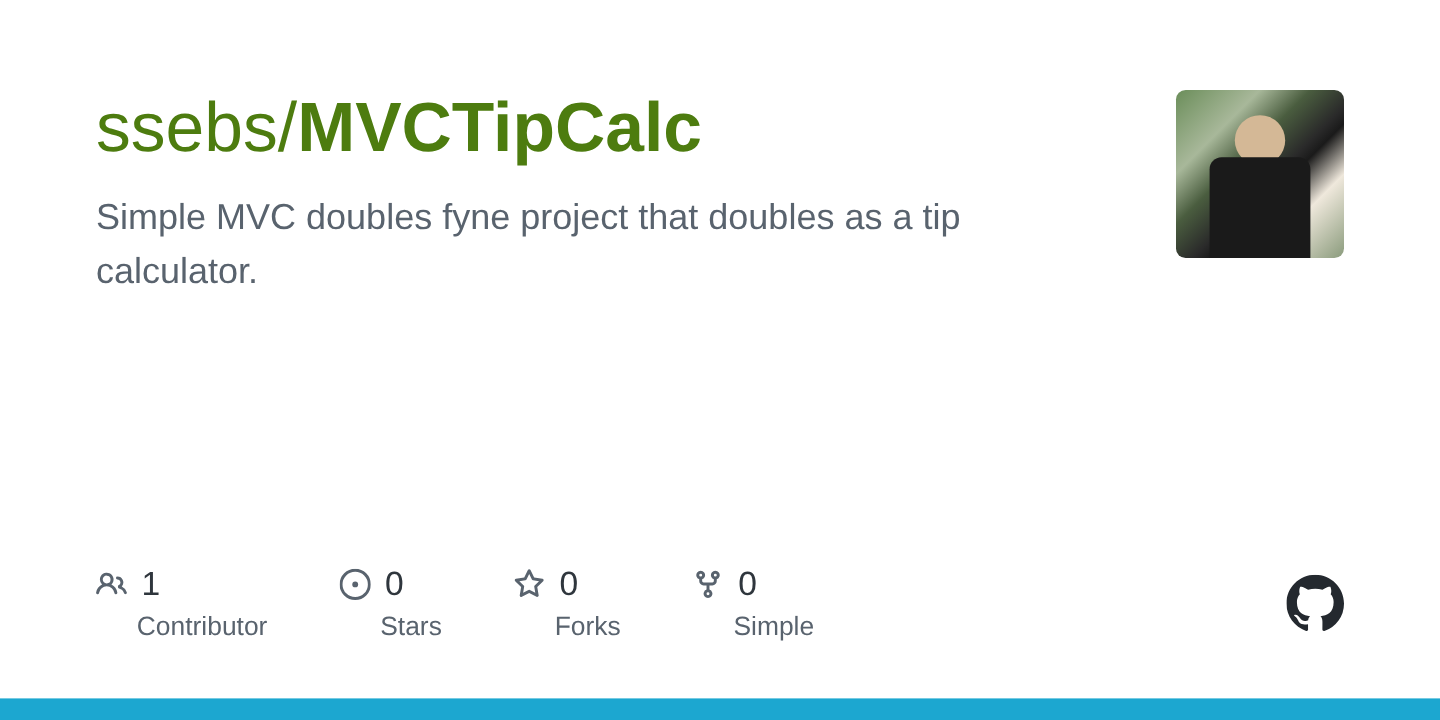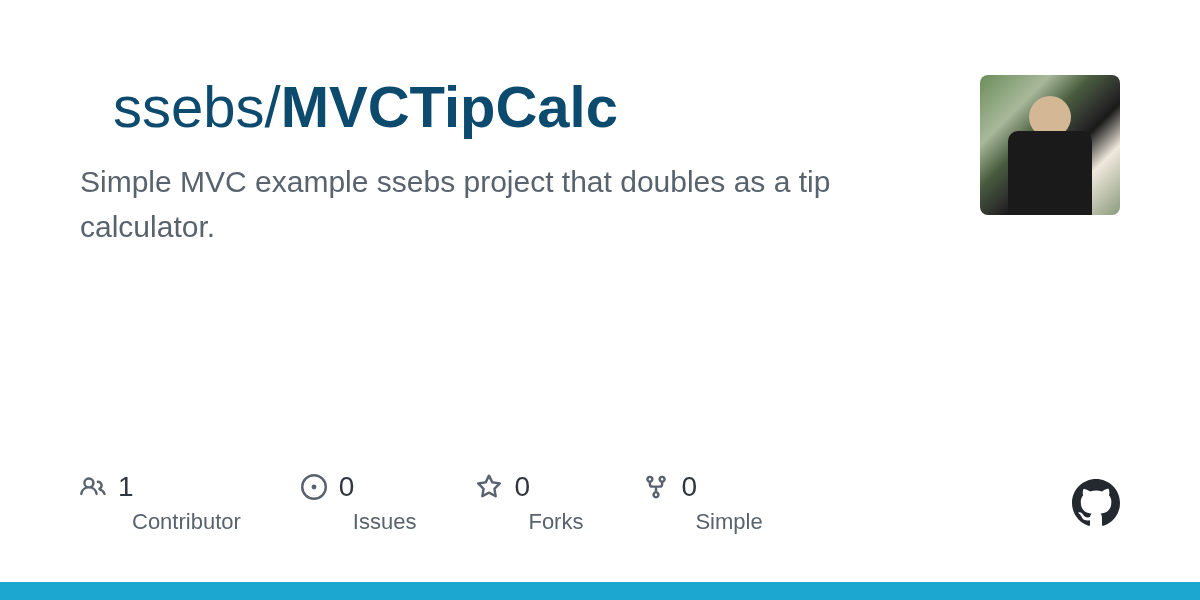--- a/index.html
+++ b/index.html
@@ -25,24 +25,23 @@
       justify-content: space-between;
       align-items: flex-start;
     }
     .title-block {
       flex: 1;
       padding-right: 40px;
     }
     .repo-title {
       font-size: 58px;
       line-height: 1.1;
-      color: #0c4a6e;
+      color: #4d7c0f;
       font-weight: 400;
       margin-bottom: 20px;
-      margin-left: 33px;
     }
     .repo-title .owner {
       font-weight: 400;
     }
     .repo-title .sep {
       font-weight: 400;
     }
     .repo-title .name {
       font-weight: 700;
     }
@@ -117,21 +116,21 @@
       fill: #59636e;
     }
     .stat-count {
       font-size: 28px;
       color: #2f363d;
       font-weight: 400;
     }
     .stat-label {
       font-size: 22px;
       color: #59636e;
-      margin-left: 52px;
+      margin-left: 34px;
     }
     .github-logo {
       width: 48px;
       height: 48px;
     }
     .github-logo svg {
       width: 48px;
       height: 48px;
       fill: #24292f;
     }
@@ -146,21 +145,21 @@
   </style>
 </head>
 <body>
 
 <div class="container">
   <div class="header-row">
     <div class="title-block">
       <h1 class="repo-title">
         <span class="owner">ssebs</span><span class="sep">/</span><span class="name">MVCTipCalc</span>
       </h1>
-      <p class="description">Simple MVC example ssebs project that doubles as a tip calculator.</p>
+      <p class="description">Simple MVC doubles fyne project that doubles as a tip calculator.</p>
     </div>
     <div class="avatar"></div>
   </div>
 
   <div class="stats-row">
     <div class="stats-group">
       <div class="stat">
         <div class="stat-top">
           <span class="stat-icon">
             <svg viewBox="0 0 16 16">
@@ -175,21 +174,21 @@
       <div class="stat">
         <div class="stat-top">
           <span class="stat-icon">
             <svg viewBox="0 0 16 16">
                 <path d="M8 9.5a1.5 1.5 0 1 0 0-3 1.5 1.5 0 0 0 0 3Z"></path>
                 <path d="M8 0a8 8 0 1 1 0 16A8 8 0 0 1 8 0ZM1.5 8a6.5 6.5 0 1 0 13 0 6.5 6.5 0 0 0-13 0Z"></path>
               </svg>
           </span>
           <span class="stat-count">0</span>
         </div>
-        <span class="stat-label">Issues</span>
+        <span class="stat-label">Stars</span>
       </div>
 
       <div class="stat">
         <div class="stat-top">
           <span class="stat-icon">
             <svg viewBox="0 0 16 16">
                 <path d="M8 .25a.75.75 0 0 1 .673.418l1.882 3.815 4.21.612a.75.75 0 0 1 .416 1.279l-3.046 2.97.719 4.192a.751.751 0 0 1-1.088.791L8 12.347l-3.766 1.98a.75.75 0 0 1-1.088-.79l.72-4.194L.818 6.374a.75.75 0 0 1 .416-1.28l4.21-.611L7.327.668A.75.75 0 0 1 8 .25Zm0 2.445L6.615 5.5a.75.75 0 0 1-.564.41l-3.097.45 2.24 2.184a.75.75 0 0 1 .216.664l-.528 3.084 2.769-1.456a.75.75 0 0 1 .698 0l2.77 1.456-.53-3.084a.75.75 0 0 1 .216-.664l2.24-2.183-3.096-.45a.75.75 0 0 1-.564-.41L8 2.694Z"></path>
               </svg>
           </span>
           <span class="stat-count">0</span>

